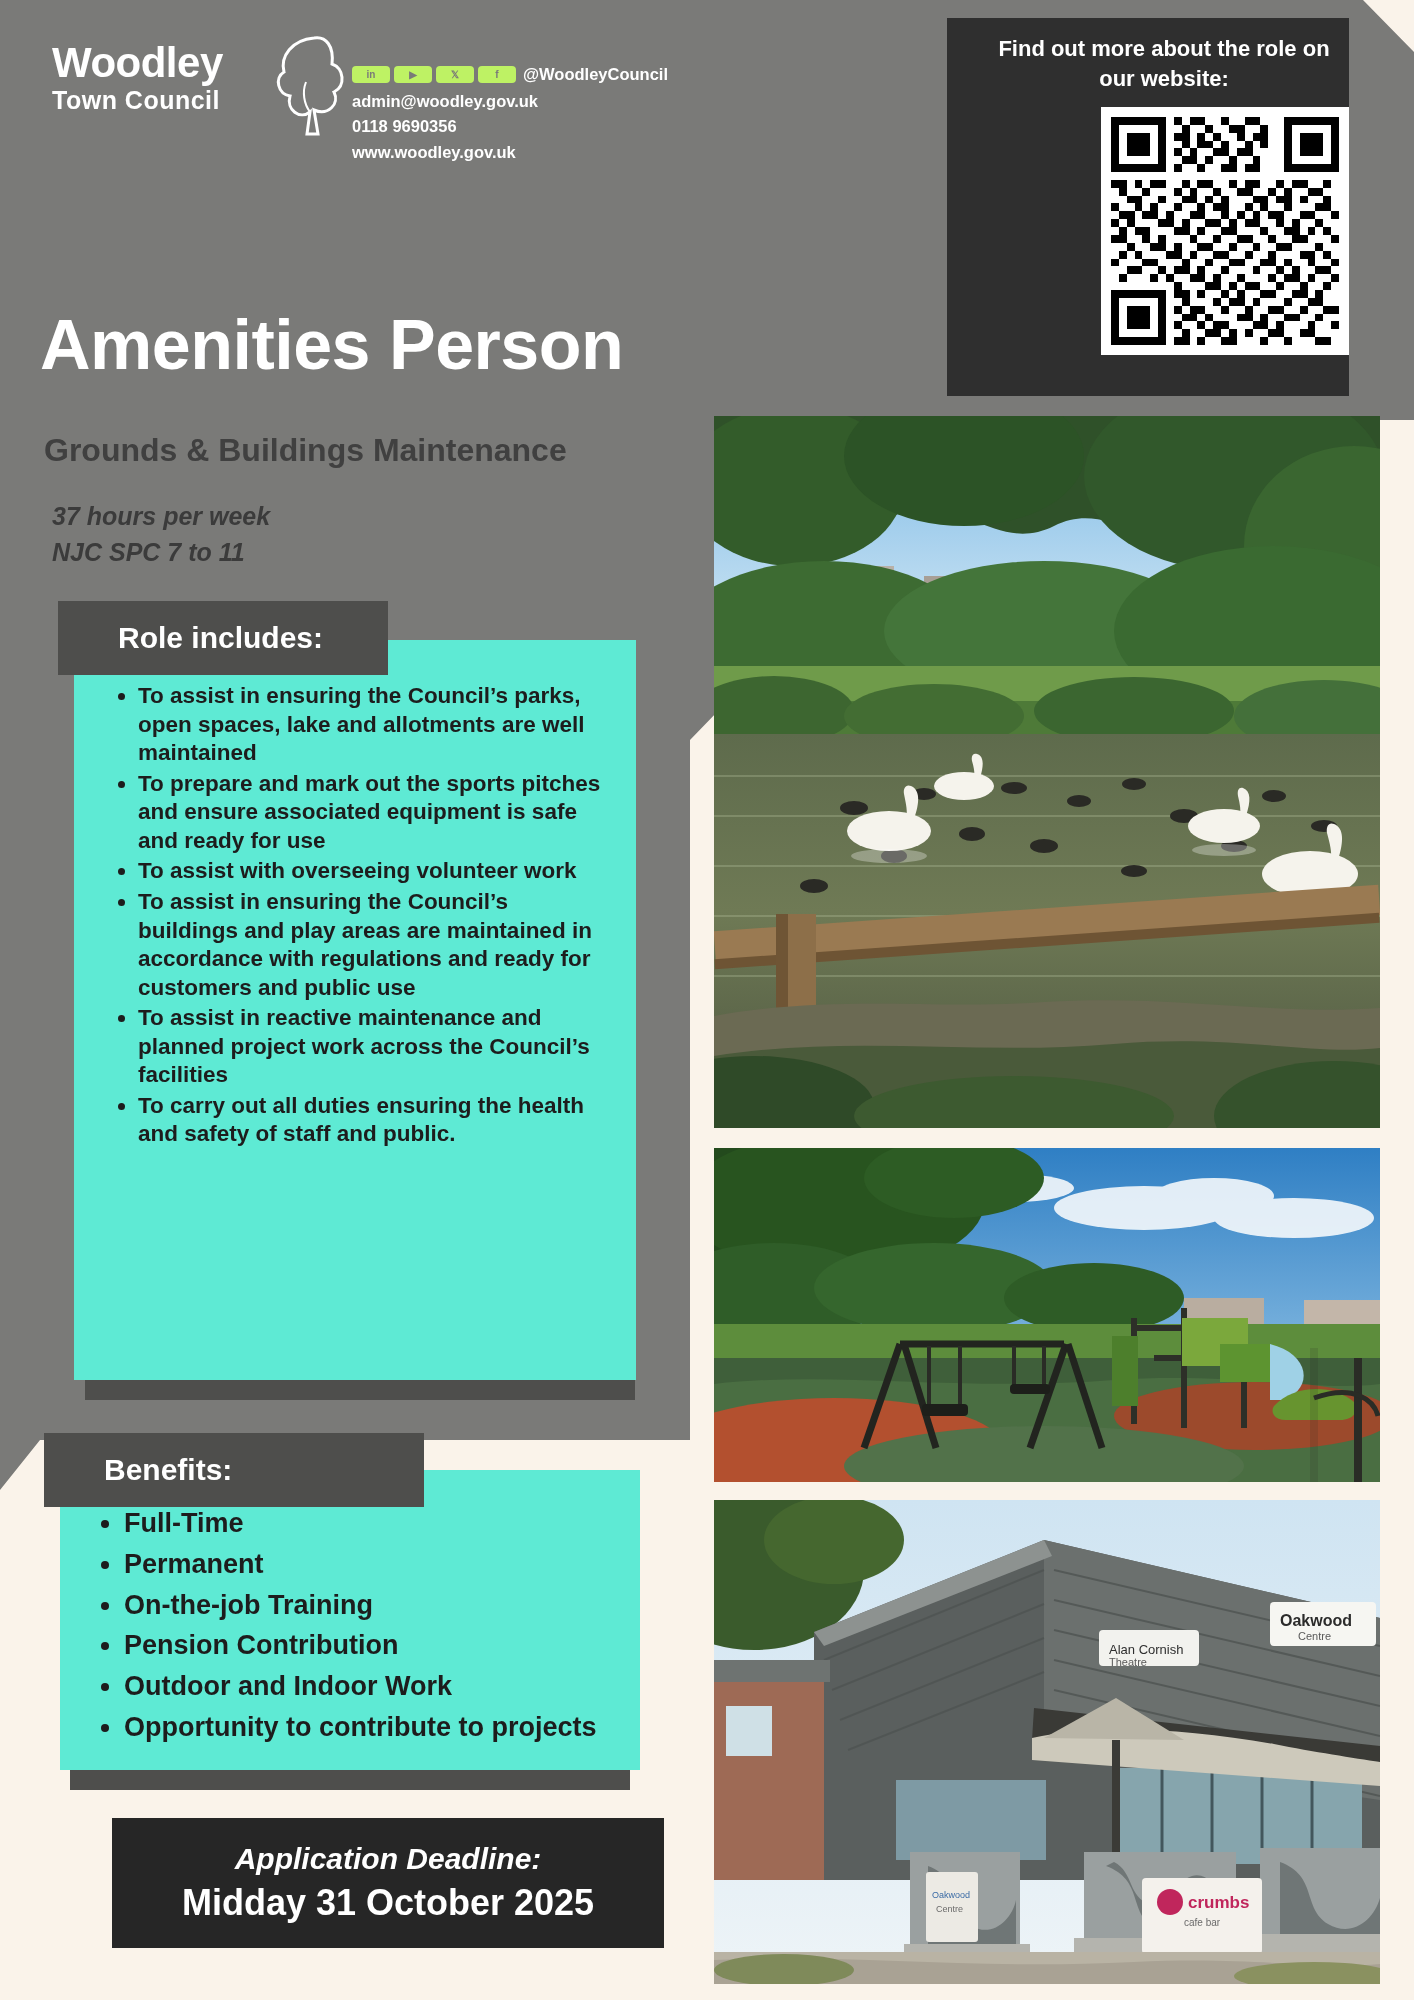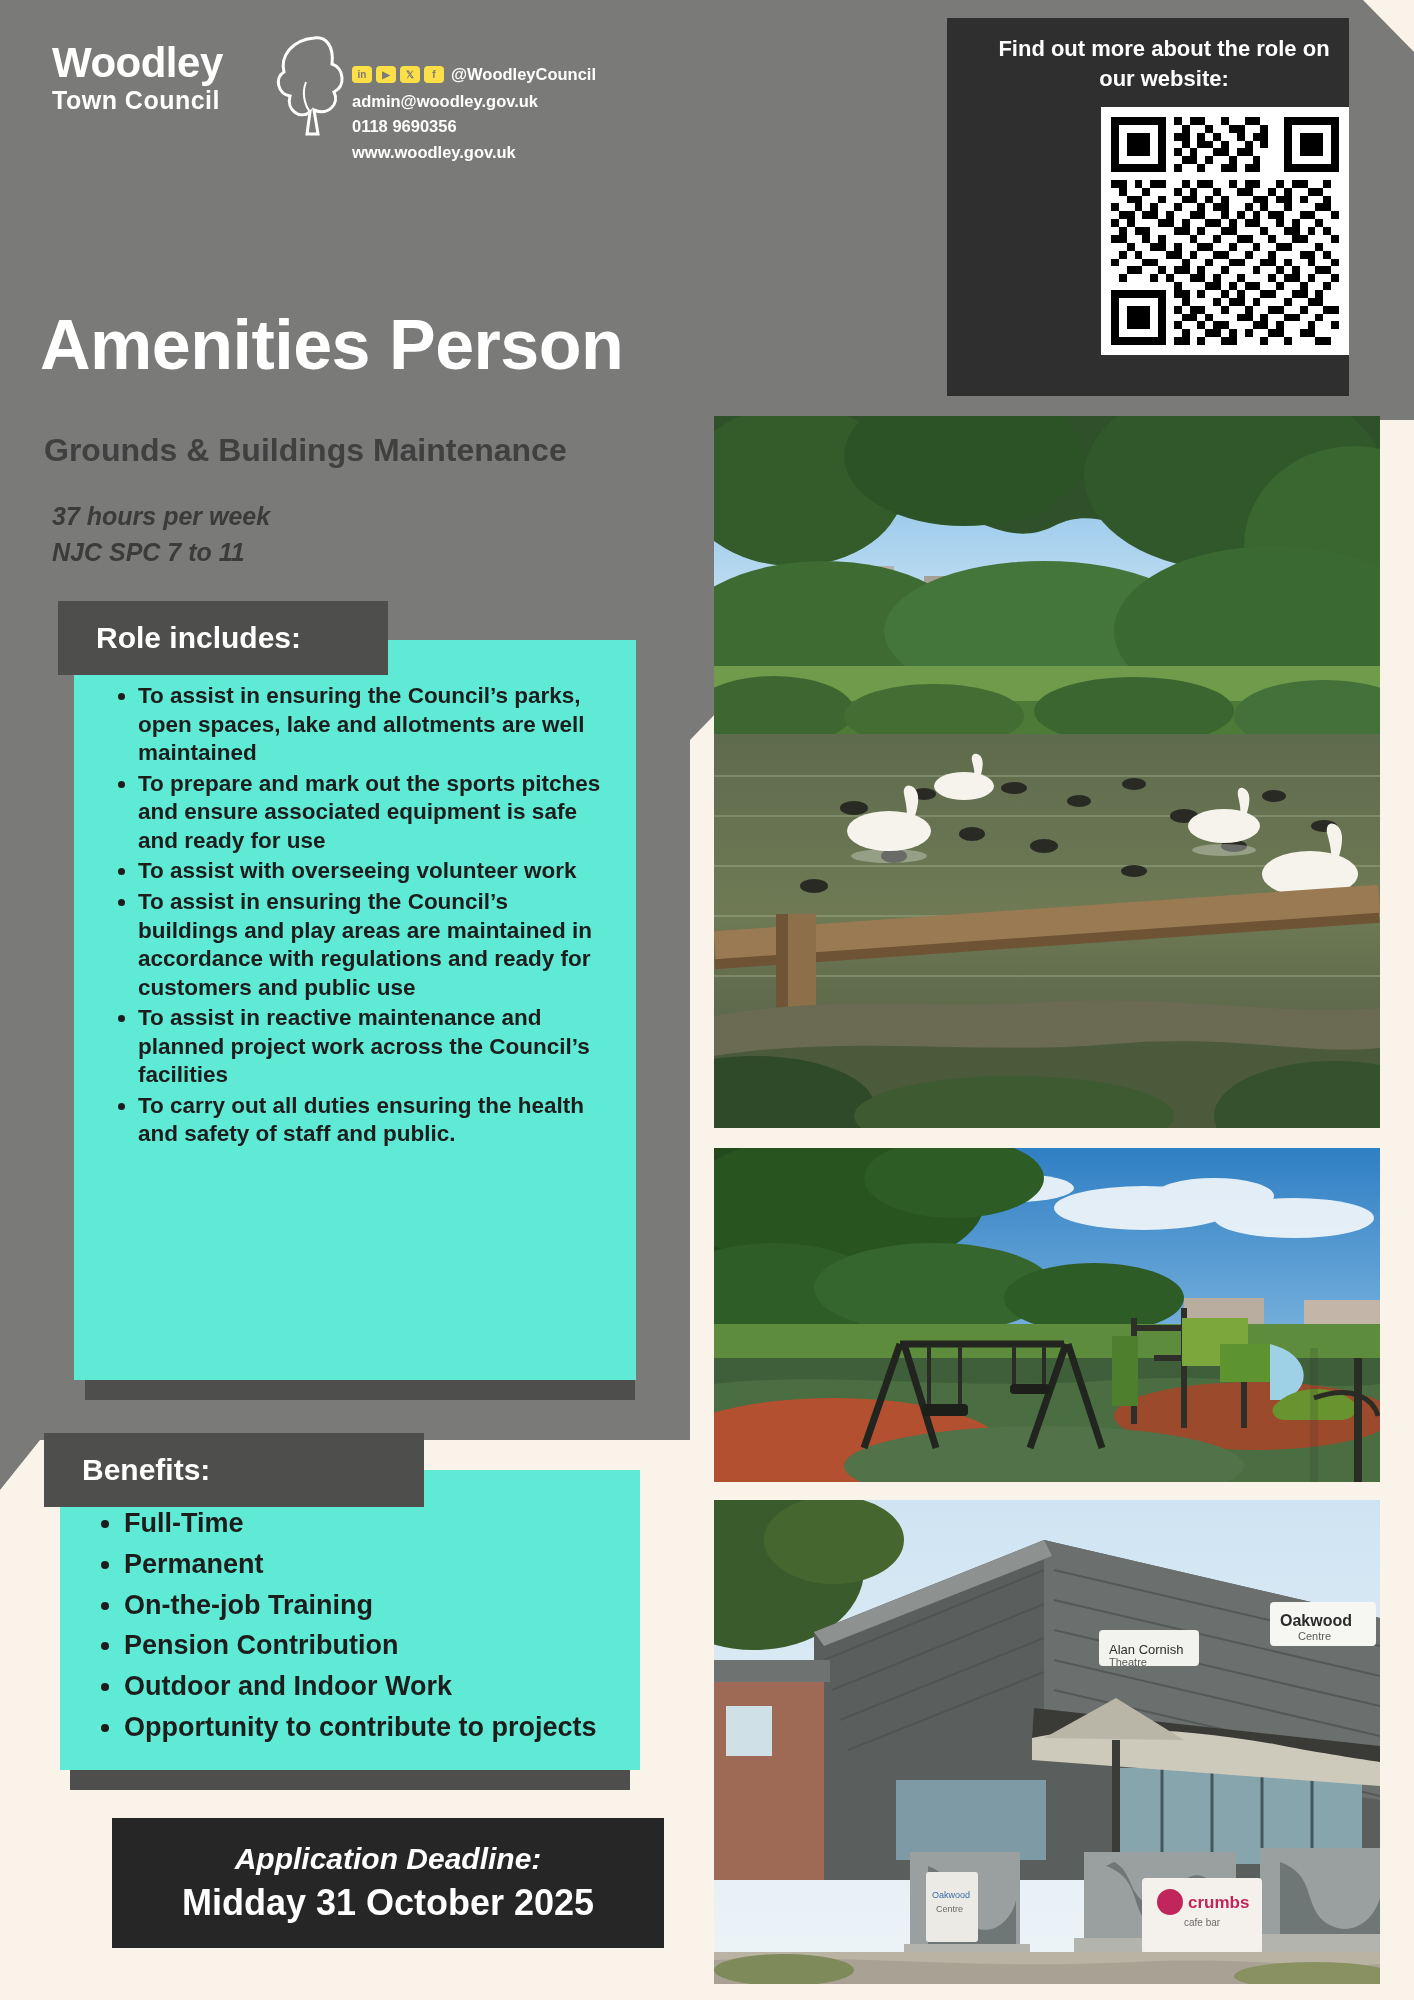--- a/index.html
+++ b/index.html
@@ -98,24 +98,24 @@
     font-weight: bold;
     line-height: 1.55;
   }
   .social-row {
     display: flex;
     align-items: center;
     gap: 4px;
     margin-bottom: 1px;
   }
   .social-ic {
-    width: 20px;
+    width: 38px;
     height: 17px;
     border-radius: 4px;
-    background: #fde047;
+    background: #bef264;
     color: #7a7a78;
     font-size: 10px;
     font-weight: bold;
     display: inline-flex;
     align-items: center;
     justify-content: center;
     line-height: 1;
   }
   .social-handle { margin-left: 3px; }
 
@@ -161,21 +161,21 @@
 
   
   .tab {
     position: absolute;
     background: #4e4e4c;
     color: #ffffff;
     font-size: 30px;
     font-weight: bold;
     display: flex;
     align-items: center;
-    padding-left: 38px;
+    padding-left: 60px;
     box-sizing: border-box;
   }
   .tab-role { left: 58px; top: 601px; width: 330px; height: 74px; }
   .tab-benefits { left: 44px; top: 1433px; width: 380px; height: 74px; }
 
   
   .shadow-block { position: absolute; background: #4e4e4c; }
   .shadow-role { left: 85px; top: 660px; width: 550px; height: 740px; }
   .shadow-benefits { left: 70px; top: 1490px; width: 560px; height: 300px; }
 

